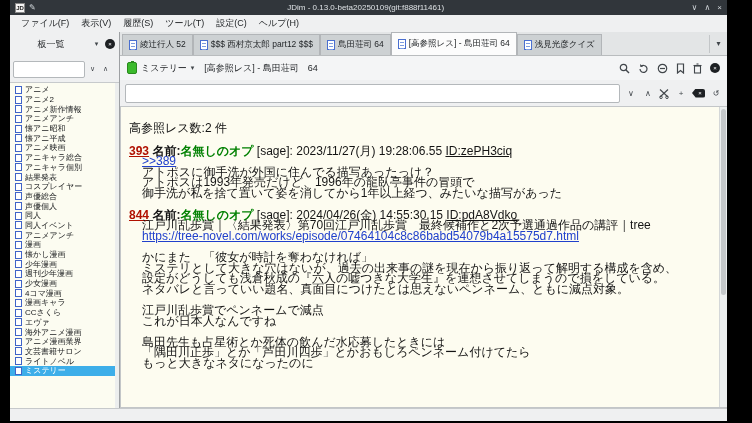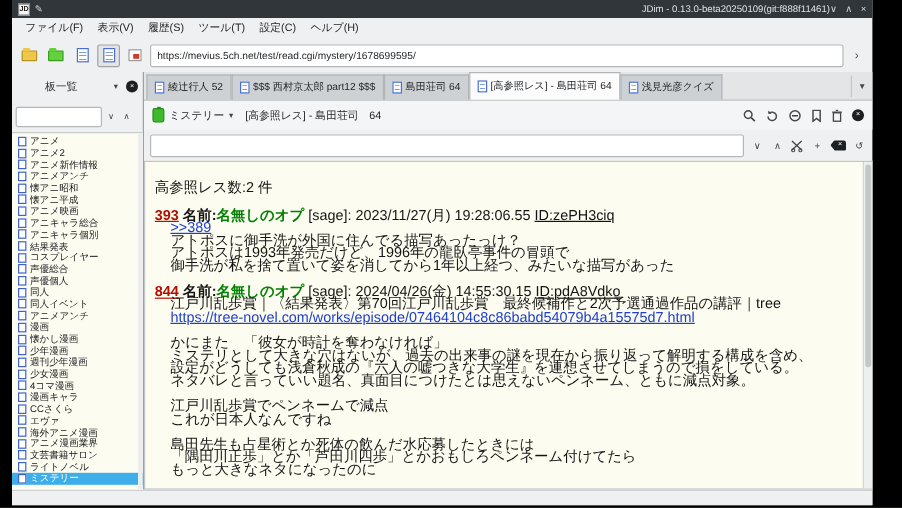--- a/index.html
+++ b/index.html
@@ -9,21 +9,21 @@
   .window { position:absolute; left:10px; top:0; width:717px; height:421px;
             background:#eff0f1; display:flex; flex-direction:column; }
 
   
   .titlebar { height:15px; background:#31363b; color:#dde1e4; display:flex;
               align-items:center; padding:0 5px; font-size:8px; flex:0 0 auto; }
   .app-icon { width:10px; height:10px; background:#f5f5f5; border:1px solid #888;
               color:#222; font-size:6px; font-weight:bold; display:flex;
               align-items:center; justify-content:center; margin-right:4px; }
   .pin-icon { font-size:8px; color:#cfd4d8; margin-right:4px; }
-  .tb-title { flex:1; text-align:right; white-space:nowrap; overflow:hidden; }
+  .tb-title { flex:1; text-align:center; white-space:nowrap; overflow:hidden; }
   .win-ctl { display:flex; gap:7px; font-size:8px; color:#cfd4d8; }
   .win-ctl span { cursor:default; }
 
   
   .menubar { height:17px; display:flex; align-items:center; padding:0 6px;
              font-size:9px; color:#232629; flex:0 0 auto; gap:2px; }
   .menu-item { padding:16px 5px; white-space:nowrap; }
 
   
   .toolbar { height:28px; display:flex; align-items:center; padding:0 5px;
@@ -152,39 +152,20 @@
 
     <div class="menubar" id="menubar">
         <span class="menu-item">ファイル(F)</span>
         <span class="menu-item">表示(V)</span>
         <span class="menu-item">履歴(S)</span>
         <span class="menu-item">ツール(T)</span>
         <span class="menu-item">設定(C)</span>
         <span class="menu-item">ヘルプ(H)</span>
       </div>
 
-    <div class="toolbar">
-      <span class="tool-btn">
-          <span class="folder yellow"></span>
-        </span>
-      <span class="tool-btn">
-          <span class="folder green"></span>
-        </span>
-      <span class="tool-btn">
-          <span class="doc"></span>
-        </span>
-      <span class="tool-btn active">
-          <span class="doc"></span>
-        </span>
-      <span class="tool-btn">
-          <span class="img-ico"></span>
-        </span>
-      <input class="url-input" value="https://mevius.5ch.net/test/read.cgi/mystery/1678699595/" style="">
-      <span class="go-btn">›</span>
-    </div>
 
     <div class="content">
 
       <div class="sidebar">
         <div class="sidebar-header">
           <span class="hdr-label">板一覧</span>
           <span class="mini-btn">▾</span>
           <span class="circle-close">×</span>
         </div>
         <div class="sidebar-search">

